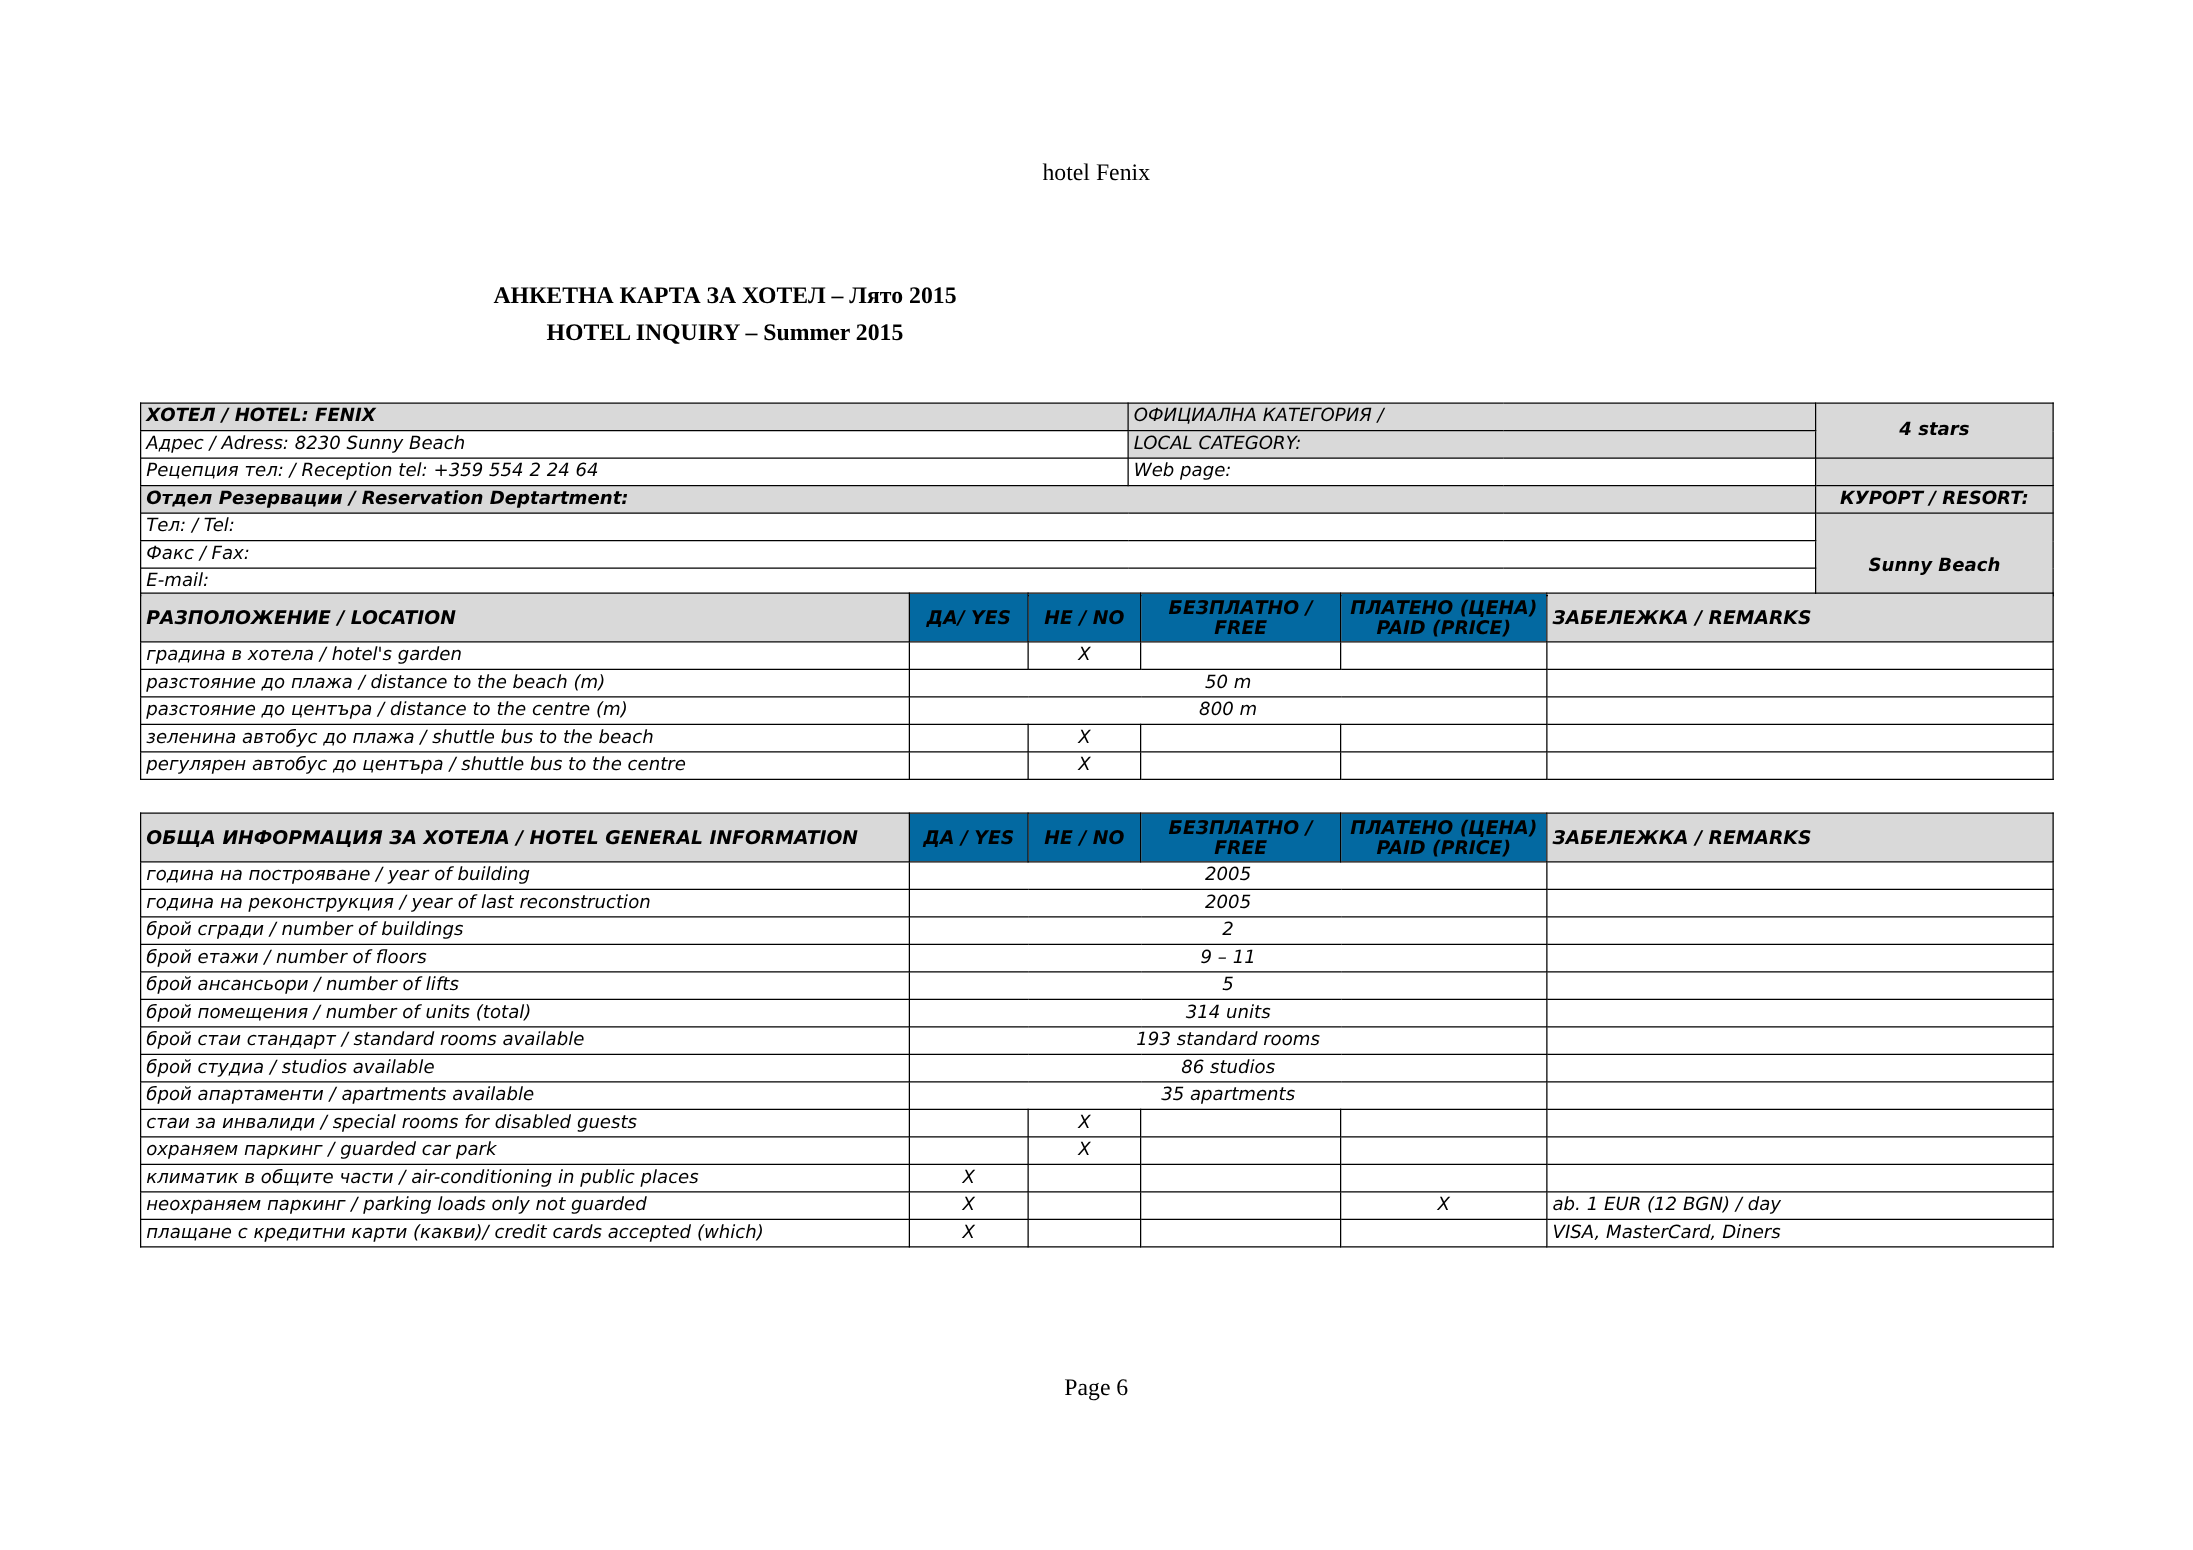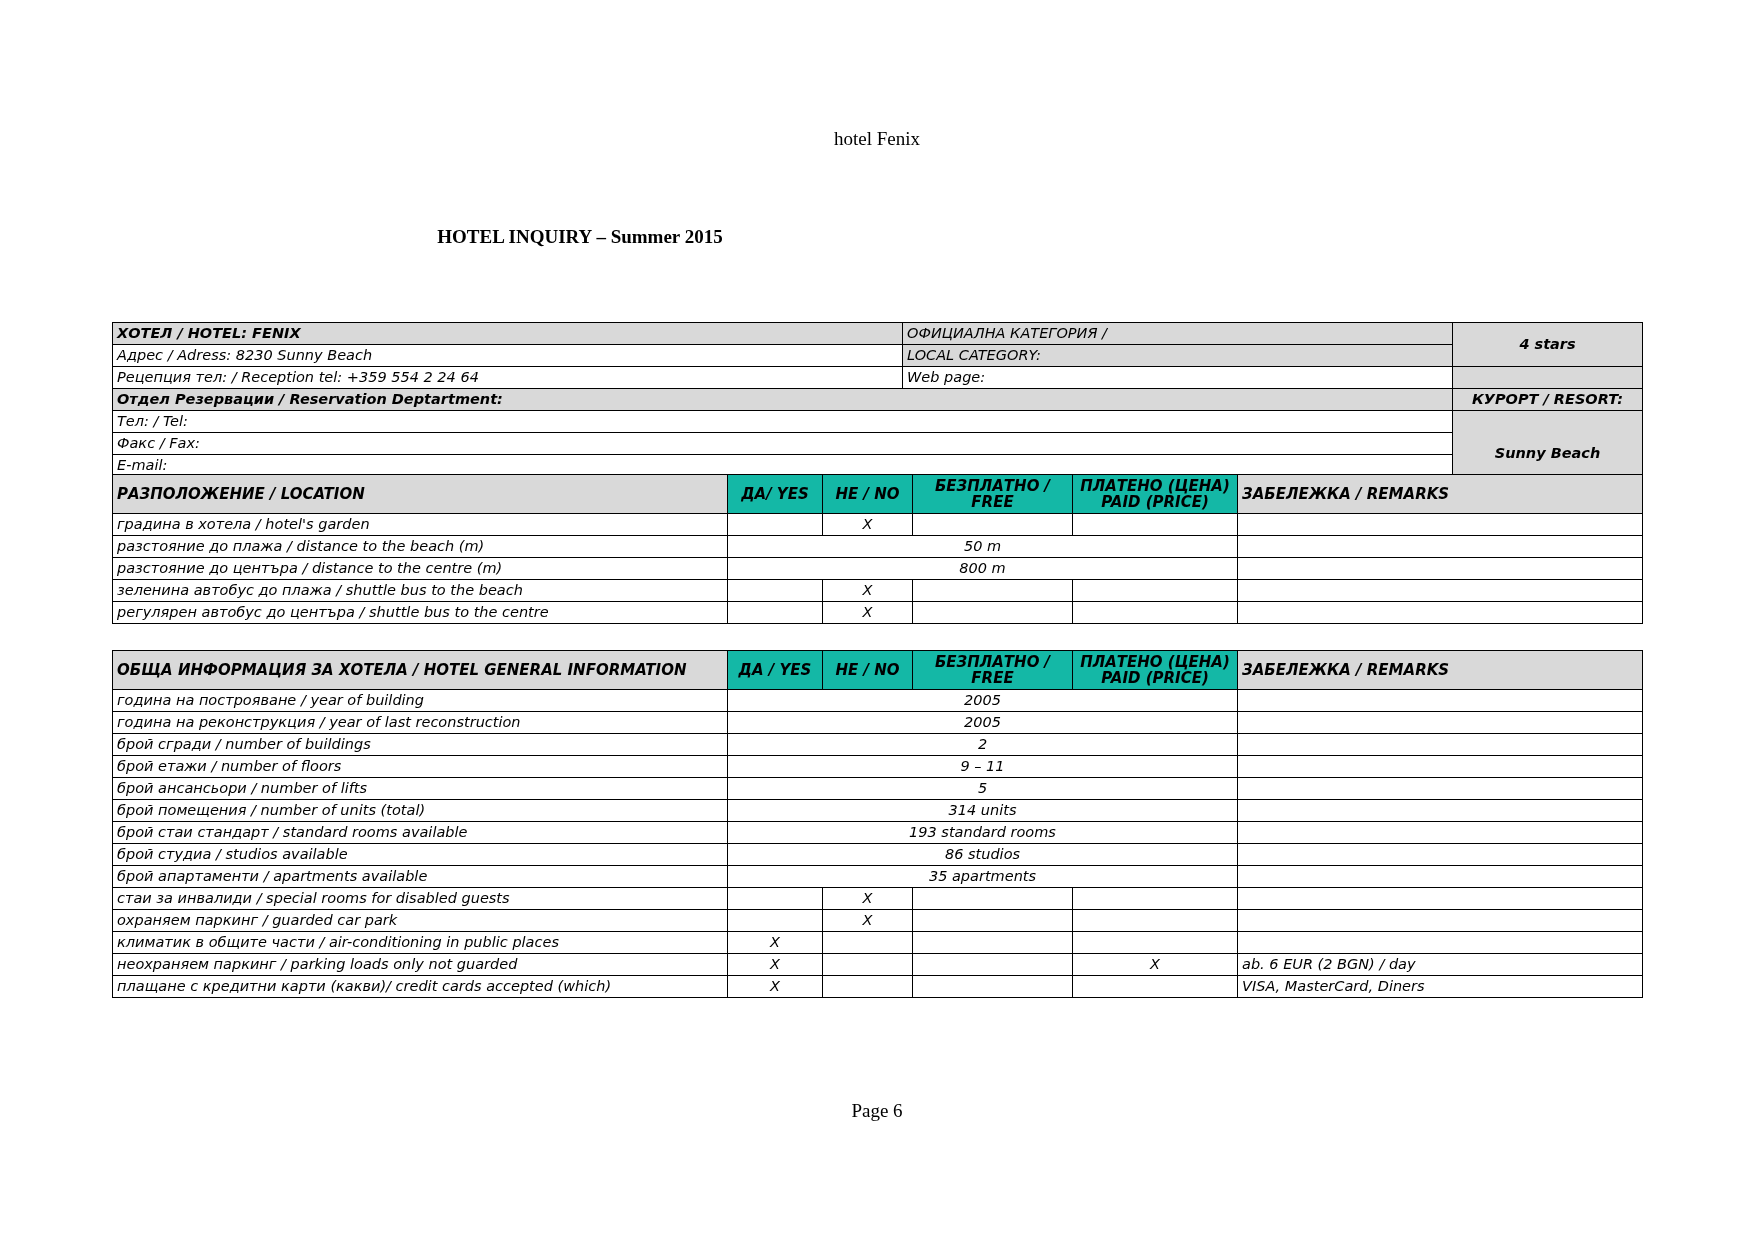--- a/index.html
+++ b/index.html
@@ -101,36 +101,37 @@
     position: absolute;
     left: 112px;
     top: 650px;
     width: 1530px;
   }
   #general-table td.sec-head {
     height: 38px;
     font-size: 15px;
   }
   .colhead {
-    background: #14b8a6;
+    background: #0369a1;
     font-weight: bold;
     text-align: center;
     font-size: 14px;
     line-height: 16px;
     white-space: normal;
   }
 </style>
 </head>
 <body>
 
 <div class="page">
 
   <div class="header-title">hotel Fenix</div>
 
   <div class="doc-title">
+    <div>АНКЕТНА КАРТА ЗА ХОТЕЛ – Лято 2015</div>
     <div>HOTEL INQUIRY – Summer 2015</div>
   </div>
 
   <table id="hotel-table">
     <colgroup>
       <col style="width:790px">
       <col style="width:300px">
       <col style="width:250px">
       <col style="width:190px">
     </colgroup>
@@ -327,21 +328,21 @@
         <td class="ctr"></td>
         <td class="ctr"></td>
         <td></td>
       </tr>
       <tr>
         <td>неохраняем паркинг / parking loads only not guarded</td>
         <td class="ctr">X</td>
         <td class="ctr"></td>
         <td class="ctr"></td>
         <td class="ctr">X</td>
-        <td>ab. 6 EUR (2 BGN) / day</td>
+        <td>ab. 1 EUR (12 BGN) / day</td>
       </tr>
       <tr>
         <td>плащане с кредитни карти (какви)/   credit cards accepted (which)</td>
         <td class="ctr">X</td>
         <td class="ctr"></td>
         <td class="ctr"></td>
         <td class="ctr"></td>
         <td>VISA, MasterCard, Diners</td>
       </tr>
     </tbody>

